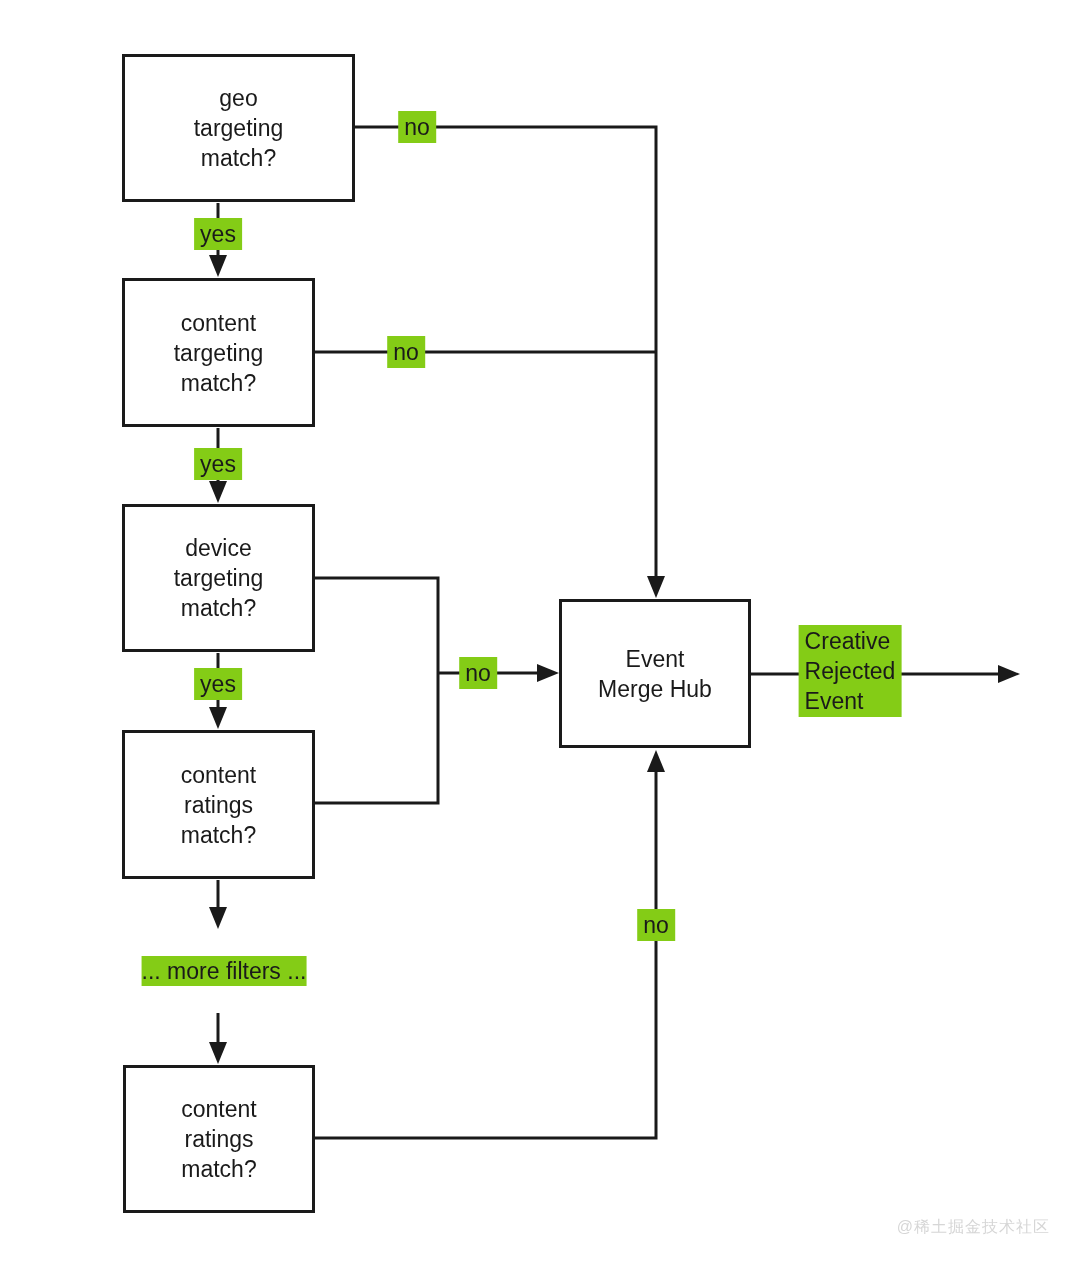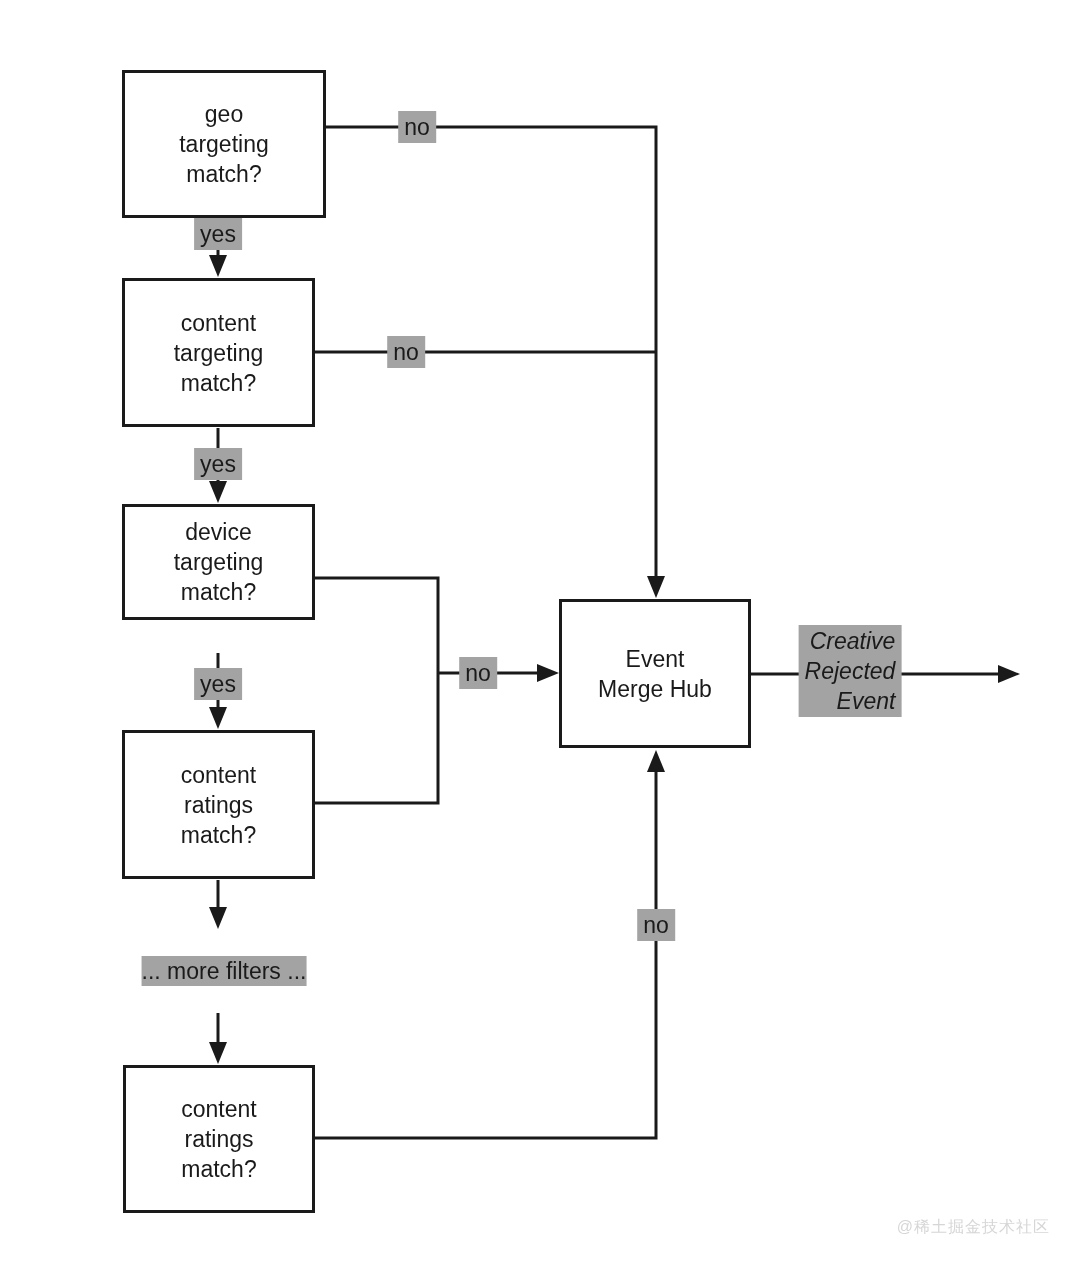--- a/index.html
+++ b/index.html
@@ -26,46 +26,46 @@
     border: 3px solid var(--stroke, #1a1a1a);
     background: #ffffff;
     display: flex;
     align-items: center;
     justify-content: center;
     text-align: center;
     font-size: 23px;
     line-height: 30px;
     white-space: pre-line;
   }
-  #n-geo  { left: 122px; top: 70px;   width: 204px; height: 148px; align-items: center; }
+  #n-geo  { left: 122px; top: 54px;   width: 233px; height: 148px; align-items: center; }
   #n-ct   { left: 122px; top: 278px;  width: 193px; height: 149px; }
-  #n-dt   { left: 122px; top: 504px;  width: 193px; height: 116px; }
+  #n-dt   { left: 122px; top: 504px;  width: 193px; height: 148px; }
   #n-cr1  { left: 122px; top: 730px;  width: 193px; height: 149px; }
   #n-cr2  { left: 123px; top: 1065px; width: 192px; height: 148px; }
   #n-hub  { left: 559px; top: 599px;  width: 192px; height: 149px; }
 
   .lbl {
     position: absolute;
     transform: translate(-50%, -50%);
-    background: #a3a3a3;
+    background: #84cc16;
     padding: 1px 6px;
     font-size: 23px;
     line-height: 30px;
     white-space: pre-line;
-    text-align: right;
+    text-align: left;
   }
   #l-yes1 { left: 218px; top: 234px; }
   #l-yes2 { left: 218px; top: 464px; }
   #l-yes3 { left: 218px; top: 684px; }
   #l-no-geo { left: 417px; top: 127px; }
   #l-no-content { left: 406px; top: 352px; }
   #l-no-mid { left: 478px; top: 673px; }
   #l-no-bottom { left: 656px; top: 925px; }
   #l-ellipsis { left: 224px; top: 971px; padding: 0; }
-  #l-output { left: 850px; top: 671px; font-style: italic; }
+  #l-output { left: 850px; top: 671px; }
 
   .watermark {
     position: absolute;
     right: 30px;
     bottom: 30px;
     font-size: 16px;
     letter-spacing: 1px;
     color: var(--watermark-text, #d6d6d6);
     background: transparent;
   }

